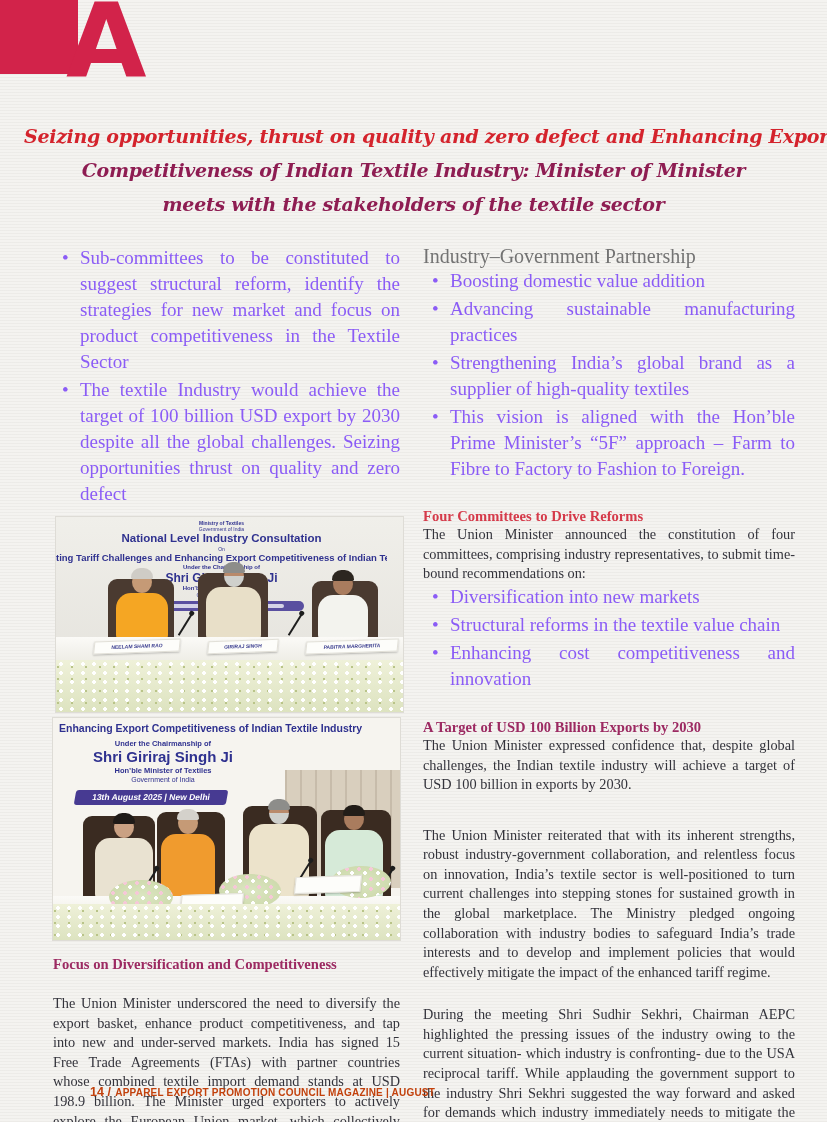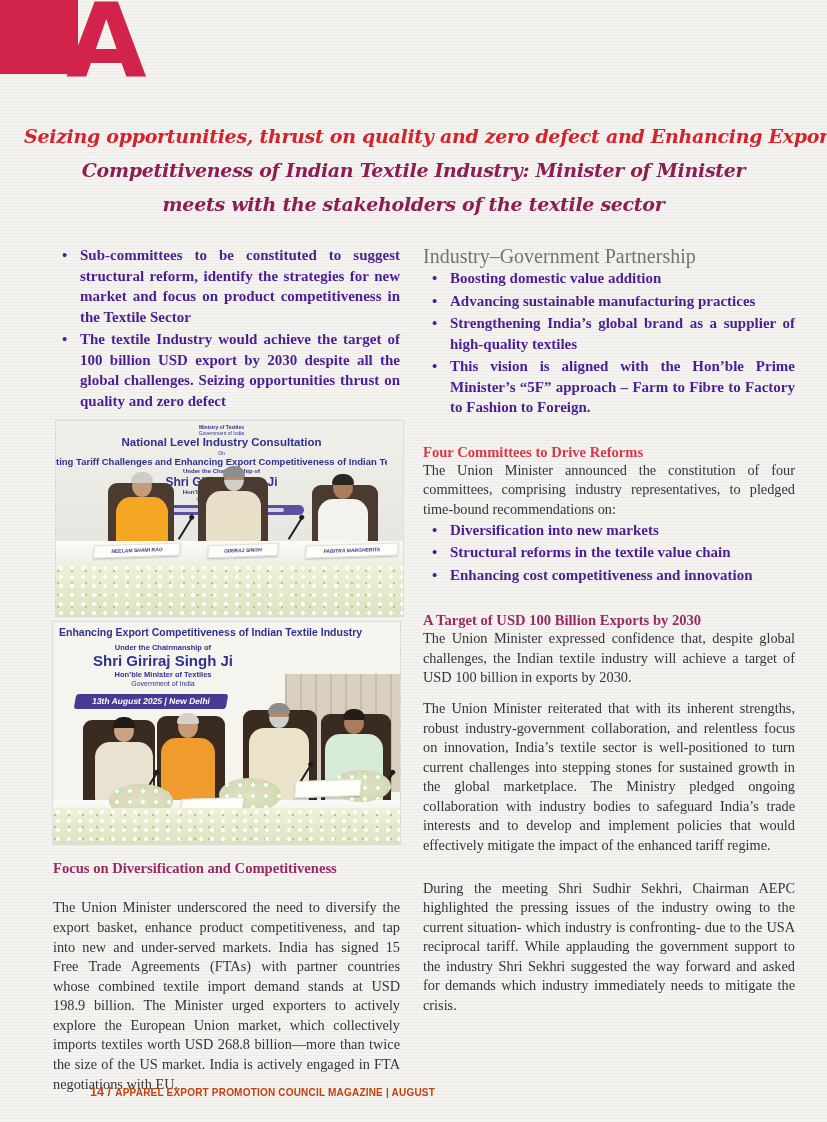--- a/index.html
+++ b/index.html
@@ -21,21 +21,21 @@
   .title{padding:119px 24px 0 24px;text-align:center;}
   .title span{display:block;font-family:"DejaVu Serif",serif;font-style:italic;font-weight:700;
     font-size:19px;line-height:34px;letter-spacing:-.3px;white-space:nowrap;}
   .t1{color:#d4232c;}
   .t2,.t3{color:#8e1d52;}
 
   
   .columns{display:grid;grid-template-columns:347px 1fr;column-gap:23px;padding:24px 32px 0 53px;}
   .body-text{font-size:14.3px;line-height:1.37;color:#33333b;text-align:justify;margin:0;}
   ul.bul{list-style:none;margin:0;padding:0;}
-  ul.bul li{position:relative;padding-left:27px;font-size:15px;line-height:1.37;color:#4c1d95;text-align:justify;margin:0 0 2px 0;font-weight:bold;}
+  ul.bul li{position:relative;padding-left:27px;font-size:19px;line-height:1.37;color:#8b5cf6;text-align:justify;margin:0 0 2px 0;}
   ul.bul li::before{content:"\2022";position:absolute;left:9px;top:0;}
   .h-dark{font-size:20px;font-weight:400;color:#737373;margin:0;}
   .h-red{font-size:14.6px;font-weight:700;color:#d53a4a;margin:0;}
   .h-maroon{font-size:14.6px;font-weight:700;color:#9c2a62;margin:0;}
 
   
   .photo{position:relative;overflow:hidden;width:347px;background:#eceae5;box-shadow:0 0 0 1px #dedcd6;}
   .photo1{height:195px;margin-top:10px;}
   .photo2{height:222px;margin-top:6px;}
   .navy{color:#2f318f;}
@@ -81,21 +81,21 @@
     color:#fff;font:700 8.5px/15px "Liberation Sans",sans-serif;text-align:center;}
 
   .caption{margin-top:16px;}
   .para-left{margin-top:21px;}
 
   
   .rc-b1{margin-top:31px;}
   .rc-h2{margin-top:26px;}
   .rc-b2{margin-top:18px;}
   .rc-h3{margin-top:27px;}
-  .rc-p3b{margin-top:11px;}
+  .rc-p3b{margin-top:31px;}
   .rc-p3c{margin-top:23px;}
 
   
   .footer{position:absolute;left:90px;top:1082px;font-family:"Liberation Sans",sans-serif;color:#c2410c;}
   .footer .pageno{font-weight:700;font-size:12.5px;}
   .footer .mag{font-weight:700;font-size:10px;letter-spacing:.2px;}
 </style>
 </head>
 <body>
 
@@ -202,21 +202,21 @@
       <h3 class="h-dark">Industry–Government Partnership</h3>
 
       <ul class="bul rc-b1">
         <li>Boosting domestic value addition</li>
         <li>Advancing sustainable manufacturing practices</li>
         <li>Strengthening India’s global brand as a supplier of high-quality textiles</li>
         <li>This vision is aligned with the Hon’ble Prime Minister’s “5F” approach – Farm to Fibre to Factory to Fashion to Foreign.</li>
       </ul>
 
       <h3 class="h-red rc-h2">Four Committees to Drive Reforms</h3>
-      <p class="body-text">The Union Minister announced the constitution of four committees, comprising industry representatives, to pledged time-bound recommendations on:</p>
+      <p class="body-text">The Union Minister announced the constitution of four committees, comprising industry representatives, to submit time-bound recommendations on:</p>
 
       <ul class="bul rc-b2">
         <li>Diversification into new markets</li>
         <li>Structural reforms in the textile value chain</li>
         <li>Enhancing cost competitiveness and innovation</li>
       </ul>
 
       <h3 class="h-maroon rc-h3">A Target of USD 100 Billion Exports by 2030</h3>
       <p class="body-text">The Union Minister expressed confidence that, despite global challenges, the Indian textile industry will achieve a target of USD 100 billion in exports by 2030.</p>
       <p class="body-text rc-p3b">The Union Minister reiterated that with its inherent strengths, robust industry-government collaboration, and relentless focus on innovation, India’s textile sector is well-positioned to turn current challenges into stepping stones for sustained growth in the global marketplace. The Ministry pledged ongoing collaboration with industry bodies to safeguard India’s trade interests and to develop and implement policies that would effectively mitigate the impact of the enhanced tariff regime.</p>

